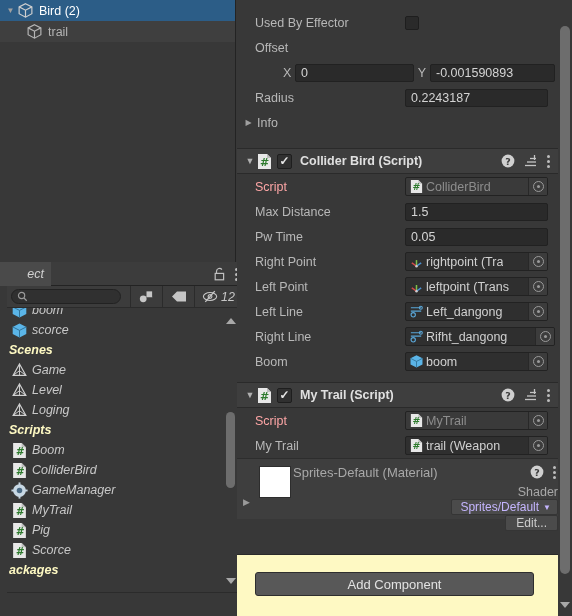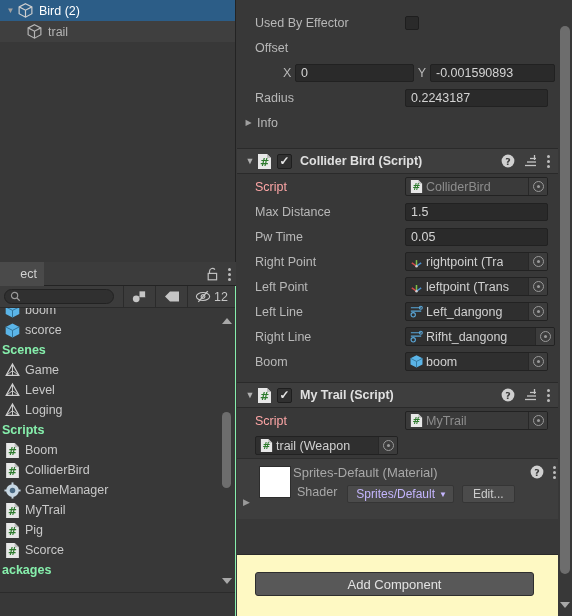--- a/index.html
+++ b/index.html
@@ -36,22 +36,22 @@
     font-size: 8px; color: #a0a0a0; line-height: 1;
   }
   .cube-ico { width: 17px; height: 17px; margin-right: 5px; flex: 0 0 auto; }
   #hier-blank {
     position: absolute; left: 0; top: 42px; right: 1px; bottom: 0;
     background: #383838;
   }
 
   
   #project {
-    position: absolute; left: 0; top: 262px; width: 236px; height: 354px;
-    background: #383838; border-right: 2px solid #86efac;
+    position: absolute; left: 7px; top: 262px; width: 236px; height: 354px;
+    background: #383838; border-right: 5px solid #86efac; font-style: italic;
   }
   #project-tabbar {
     position: absolute; left: 0; top: 0; width: 236px; height: 24px;
     background: #3c3c3c; border-bottom: 1px solid #232323;
   }
   #project-tab {
     position: absolute; left: -18px; top: 0; width: 62px; height: 24px;
     background: #4a4a4a;
     display: flex; align-items: center; justify-content: flex-end;
     padding-right: 7px; color: #d2d2d2; font-size: 12.5px;
@@ -78,21 +78,21 @@
   #project-list {
     position: absolute; left: 0; top: 46px; width: 235px; bottom: 24px;
     overflow: hidden; background: #383838;
   }
   .proj-row {
     height: 20px; display: flex; align-items: center;
     padding-left: 4px; font-size: 12.5px; color: #c8c8c8;
     white-space: nowrap;
   }
   .proj-row .p-ico { width: 17px; height: 17px; margin-right: 4px; flex:0 0 auto; }
-  .proj-row.folder { padding-left: 2px; font-weight: bold; color: #86efac; }
+  .proj-row.folder { padding-left: 2px; font-weight: bold; color: #fef9c3; }
   #proj-scrollbar {
     position: absolute; right: 1px; top: 46px; width: 13px; bottom: 24px;
     background: #383838;
   }
   #proj-thumb {
     position: absolute; left: 2px; top: 104px; width: 9px; height: 76px;
     background: #6d6d6d; border-radius: 5px;
   }
   .arrow-up, .arrow-dn {
     position: absolute; left: 2px; width: 0; height: 0;
@@ -170,22 +170,22 @@
   .sep-line { height: 1px; background: #2d2d2d; }
   .mat-header {
     height: 26px; display: flex; align-items: center;
     padding-left: 32px; color: #a8a8a8; font-size: 13px;
   }
   .mat-swatch {
     position: absolute; left: 22px; top: 7px; width: 32px; height: 32px;
     background: #ffffff; border: 1px solid #2d2d2d;
   }
   .shader-row {
-    height: 26px; display: flex; align-items: flex-start;
-    padding-left: 60px; color: #a8a8a8; font-size: 12.5px;
+    height: 26px; display: flex; align-items: flex-end;
+    padding-left: 60px; color: #a8a8a8; font-size: 12.5px; flex-direction: column;
   }
   .shader-pop {
     height: 18px; background: #4b4b4b; border: 1px solid #353535;
     border-radius: 2px; display: flex; align-items: center;
     padding: 0 6px 0 8px; color: #c4b5fd; margin-left: 10px; font-size: 12px;
   }
   .edit-btn {
     height: 18px; background: #4b4b4b; border: 1px solid #353535;
     border-radius: 2px; display: flex; align-items: center;
     padding: 0 10px; color: #cdcdcd; margin-left: 8px; font-size: 12px;
@@ -630,20 +630,21 @@
               </svg>
               <span class="of-txt">MyTrail</span>
               <span class="of-picker">
                 <span class="dot-ring">
                   <i></i>
                 </span>
               </span>
             </span>
           </div>
           <div class="prop-row">
+            <span class="prop-label">My Trail</span>
             <span class="obj-field" style="width: 143px;">
               <svg viewBox="0 0 16 16" class="of-ico">
                 <path d="M2 1h8l4 4v10H2Z" fill="#e8e8e8"></path>
                 <path d="M10 1v4h4" fill="#bdbdbd"></path>
                 <text x="8" y="12" font-size="10" font-weight="bold" fill="#2d7a2d" text-anchor="middle" font-family="DejaVu Sans, sans-serif">#</text>
               </svg>
               <span class="of-txt">trail (Weapon </span>
               <span class="of-picker">
                 <span class="dot-ring">
                   <i></i>

